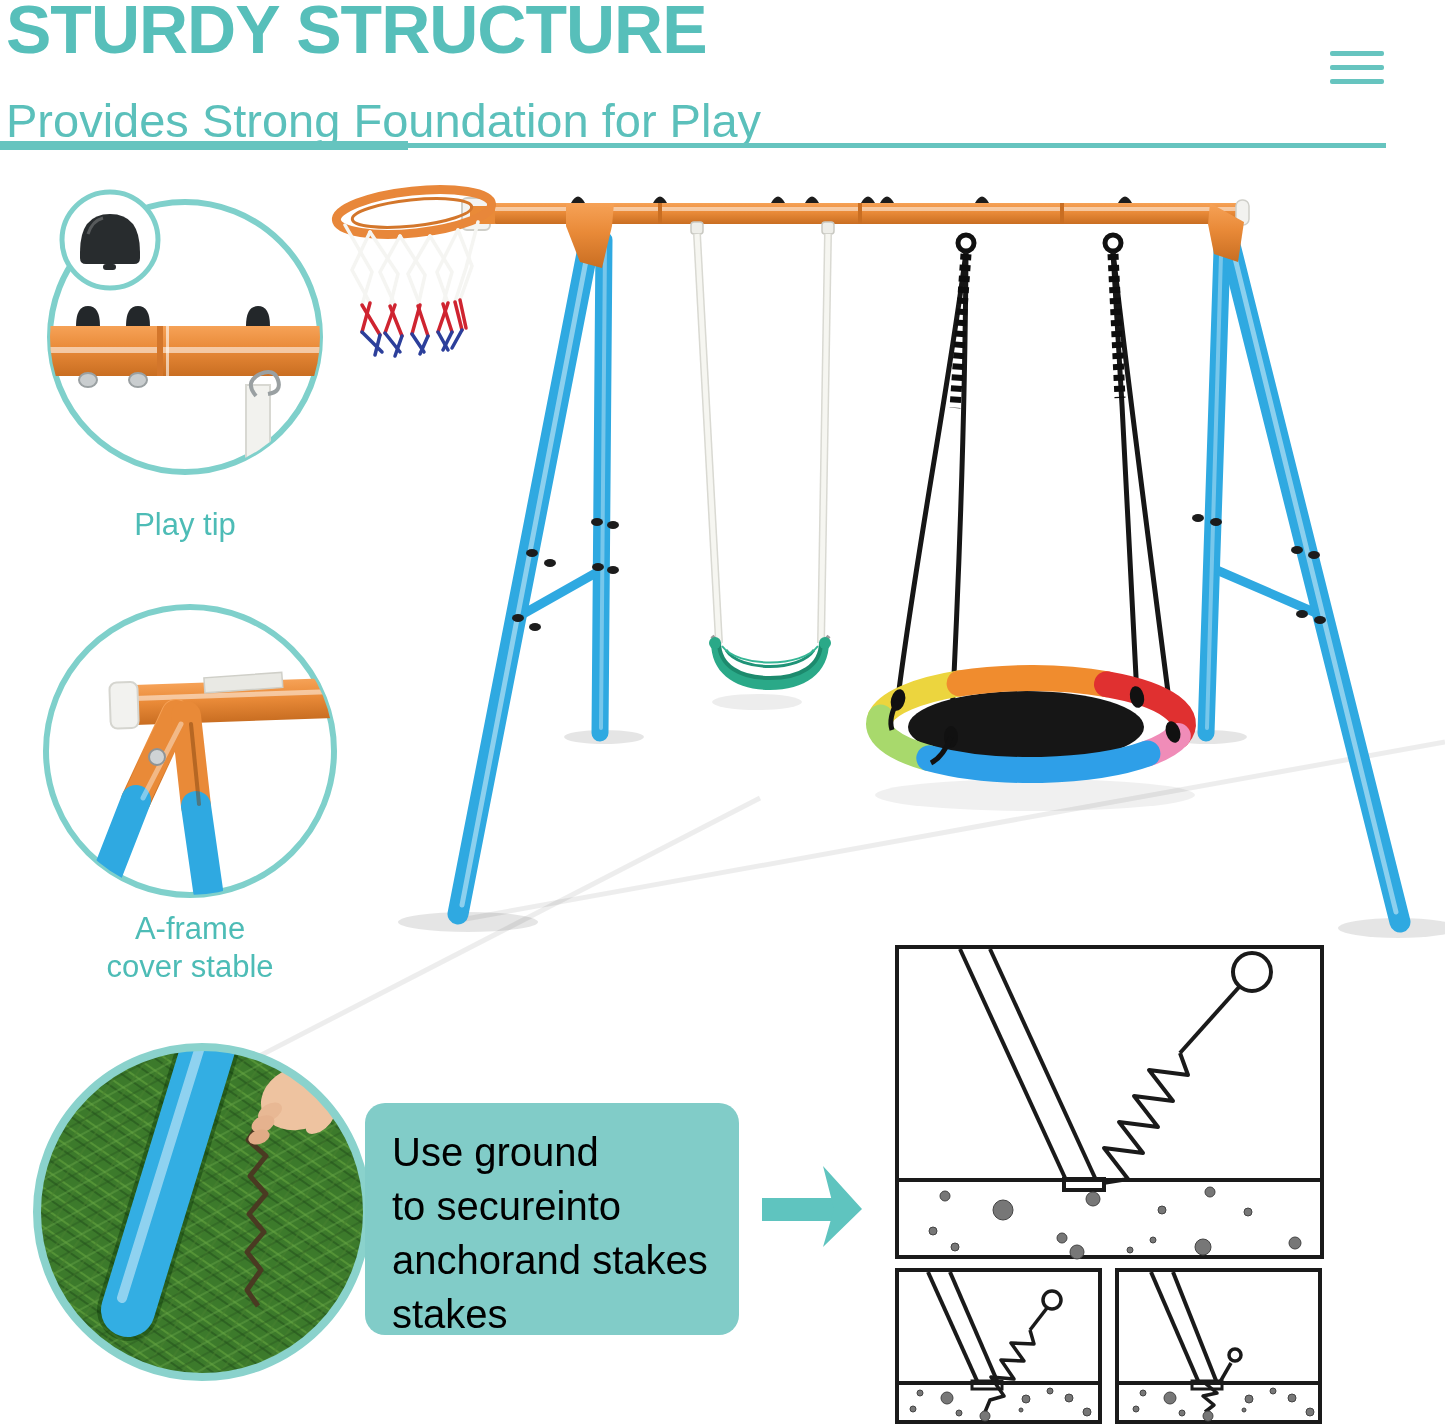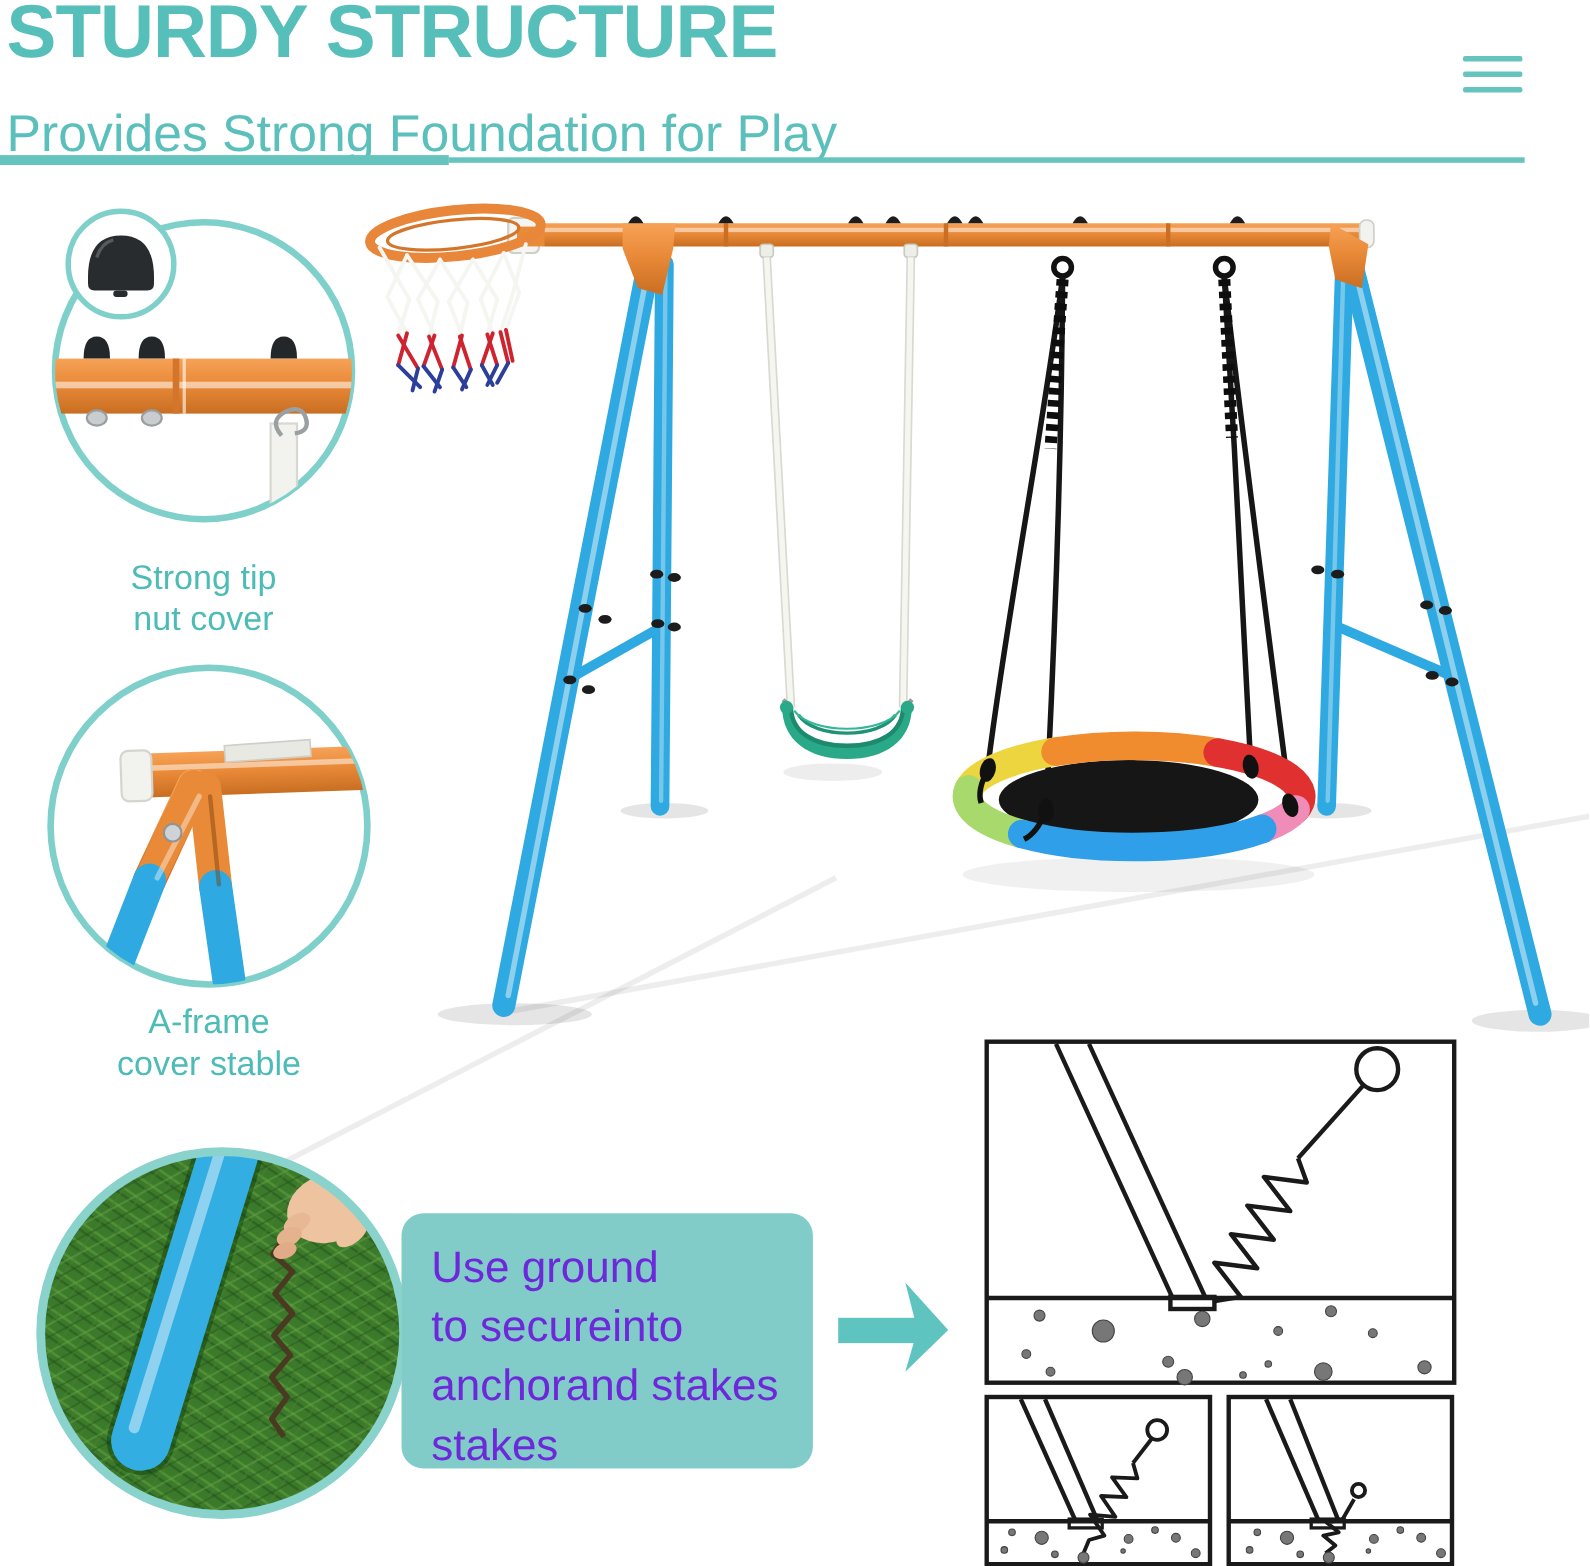--- a/index.html
+++ b/index.html
@@ -11,21 +11,21 @@
          color:#5bc0bb;line-height:1.05;white-space:nowrap;margin-top:28px;}
   .rule-thick{position:absolute;left:0;top:141px;width:408px;height:9px;background:#66c4bf;}
   .rule-thin{position:absolute;left:408px;top:143px;width:978px;height:5px;background:#66c4bf;}
   .menu{position:absolute;left:1330px;top:51px;width:54px;}
   .menu span{display:block;width:54px;height:5px;background:#66c4bf;border-radius:2px;margin-bottom:9px;}
   .scene{position:absolute;left:0;top:0;}
   .label{position:absolute;text-align:center;color:#4dbcb6;font-size:31px;line-height:38px;}
   .label1{left:55px;top:506px;width:260px;}
   .label2{left:60px;top:910px;width:260px;}
   .note{position:absolute;left:365px;top:1103px;width:374px;height:232px;background:#81ccc8;
-        border-radius:20px;color:#6d28d9;font-size:40px;line-height:54px;
+        border-radius:20px;color:#000000;font-size:40px;line-height:54px;
         padding:22px 12px 0 27px;box-sizing:border-box;}
 </style>
 </head>
 <body>
 
 <div class="canvas">
 
   <div class="title">STURDY STRUCTURE</div>
   <div class="subtitle">Provides Strong Foundation for Play</div>
   <div class="rule-thick"></div>
@@ -353,22 +353,21 @@
           <circle cx="1208" cy="1416" r="5"></circle>
             <circle cx="1244" cy="1410" r="2"></circle>
           <circle cx="1182" cy="1413" r="3"></circle>
             <circle cx="1310" cy="1412" r="4"></circle>
         </g>
       </g>
     </g>
   </svg>
 
   <div class="label label1">
-    <div>Strong tip</div>
-    <div>nut cover</div>
+    <div>Play tip</div>
   </div>
 
   <div class="label label2">
     <div>A-frame</div>
     <div>cover stable</div>
   </div>
 
   <div class="note">
     <div>Use ground</div>
     <div>to secureinto</div>

